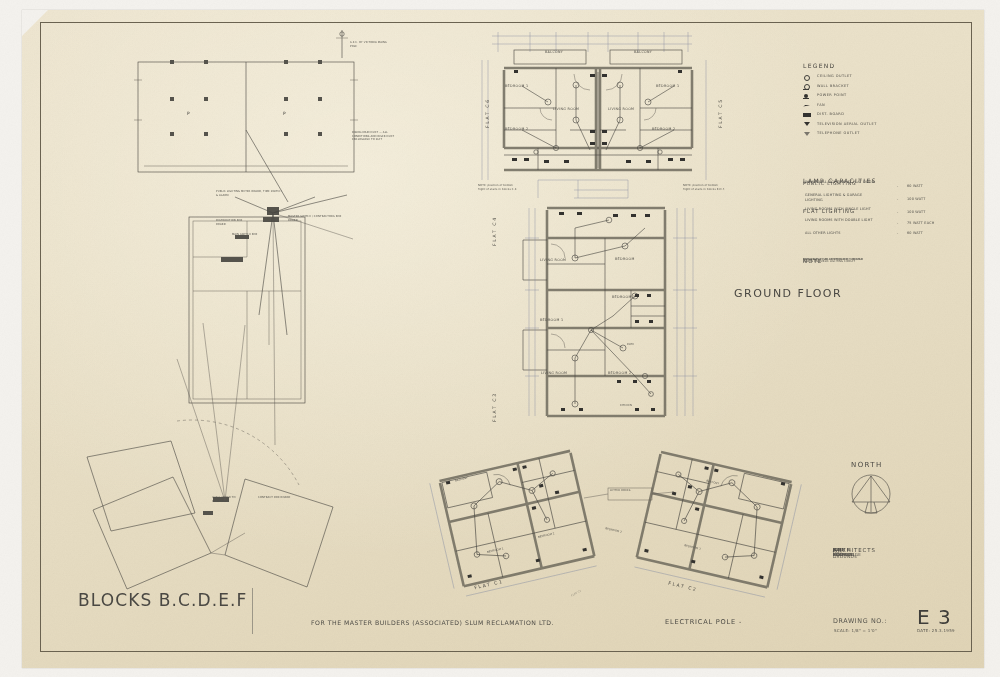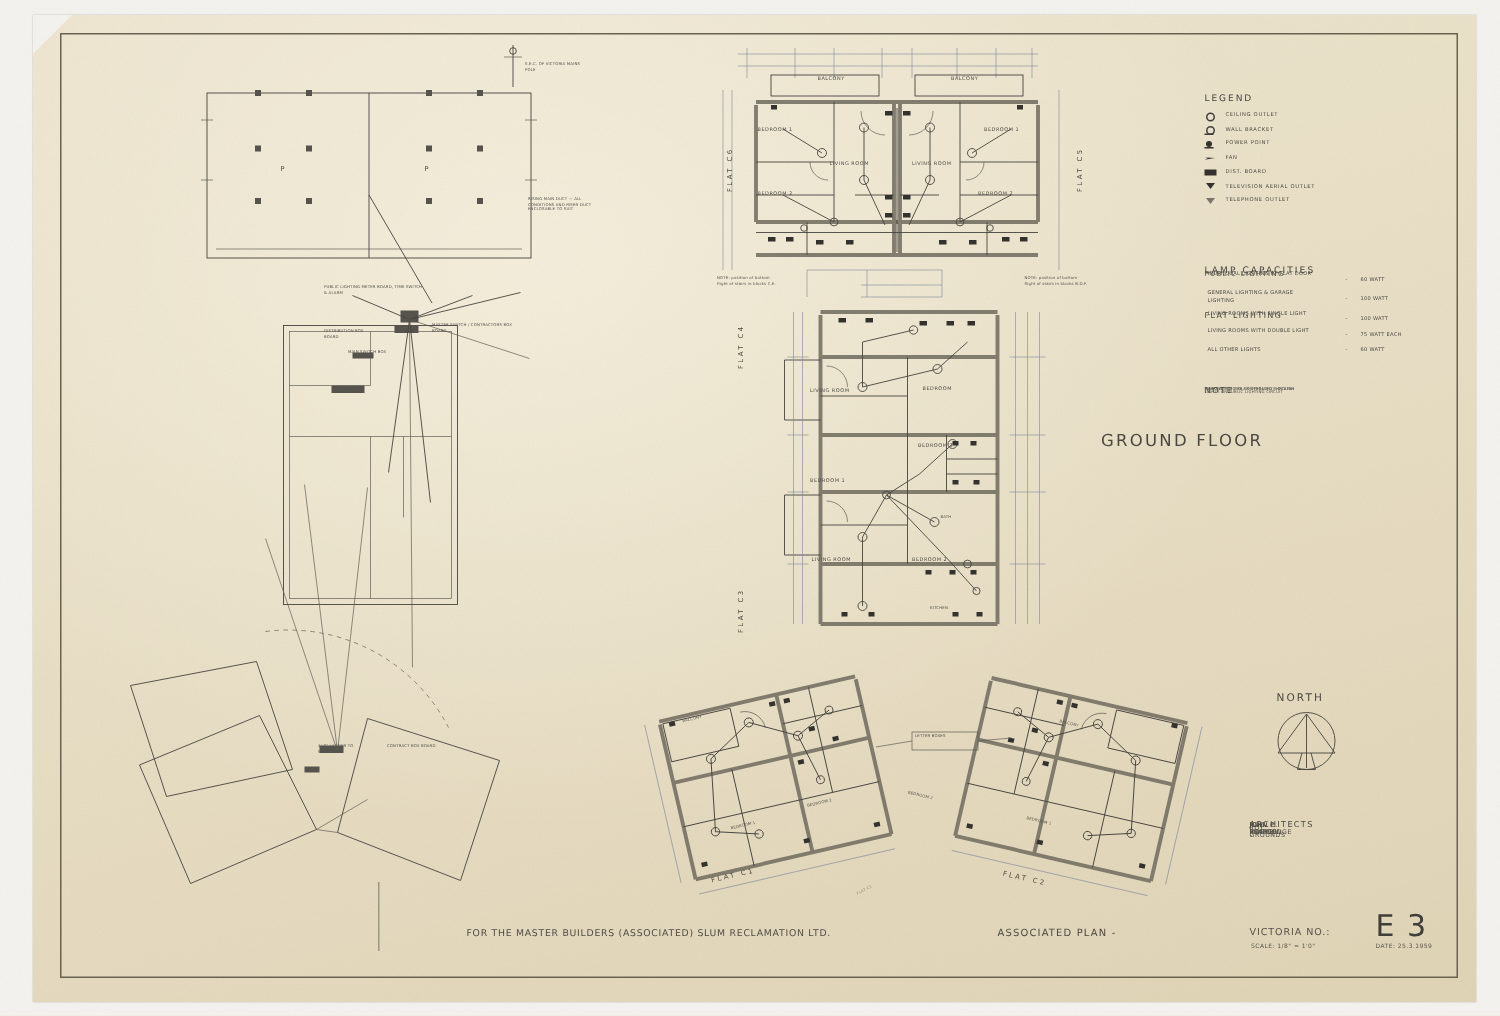--- a/index.html
+++ b/index.html
@@ -613,25 +613,26 @@
 
   <div style="position:absolute;left:833px;top:547px;">
     <div class="ink hand" style="font-size:5.4px;letter-spacing:.9px;color:#4a4843;">ARCHITECTS :</div>
     <div class="ink hand" style="font-size:4.2px;letter-spacing:.35px;color:#4f4d47;margin-top:2px;">ROY GROUNDS</div>
     <div class="ink hand" style="font-size:4.2px;letter-spacing:.35px;color:#4f4d47;">JOHN P. ROCKRIDGE</div>
     <div class="ink hand" style="font-size:4.2px;letter-spacing:.35px;color:#4f4d47;">JOHN C. MURPHY</div>
     <div class="ink hand" style="font-size:4.2px;letter-spacing:.35px;color:#4f4d47;">R. F. PEARCE</div>
     <div class="ink hand" style="font-size:4.2px;letter-spacing:.35px;color:#4f4d47;">ROY SIMPSON</div>
   </div>
 
+  <div class="ink hand ttl-big" style="left:78px;top:590px;">BLOCKS B.C.D.E.F</div>
   <div class="ink hand" style="left:311px;top:619px;font-size:6.2px;letter-spacing:.5px;color:#4f4d47;">FOR THE MASTER BUILDERS (ASSOCIATED) SLUM RECLAMATION LTD.</div>
 
-  <div class="ink hand" style="left:665px;top:618px;font-size:6.6px;letter-spacing:.8px;color:#4c4a44;">ASSOCIATED    PLAN    -</div>
-
-  <div class="ink hand" style="left:833px;top:617px;font-size:6.4px;letter-spacing:.6px;color:#55534c;">VICTORIA NO.:</div>
+  <div class="ink hand" style="left:665px;top:618px;font-size:6.6px;letter-spacing:.8px;color:#4c4a44;">ELECTRICAL    POLE    -</div>
+
+  <div class="ink hand" style="left:833px;top:617px;font-size:6.4px;letter-spacing:.6px;color:#55534c;">DRAWING NO.:</div>
   <div class="ink hand" style="left:917px;top:605px;font-size:20px;letter-spacing:1px;color:#3f3e3a;">E 3</div>
   <div class="ink hand" style="left:834px;top:628px;font-size:4px;letter-spacing:.3px;color:#57554e;">SCALE: 1/8" = 1'0"</div>
   <div class="ink hand" style="left:917px;top:628px;font-size:4px;letter-spacing:.3px;color:#57554e;">DATE: 25.3.1959</div>
 
   <div style="position:absolute;left:252px;top:588px;width:.8px;height:46px;background:#7d7a71;opacity:.7;"></div>
 
   <div class="ink hand micro" style="left:571px;top:592px;transform:rotate(-28deg);opacity:.55;">FLAT C1</div>
 
 </div>
 

